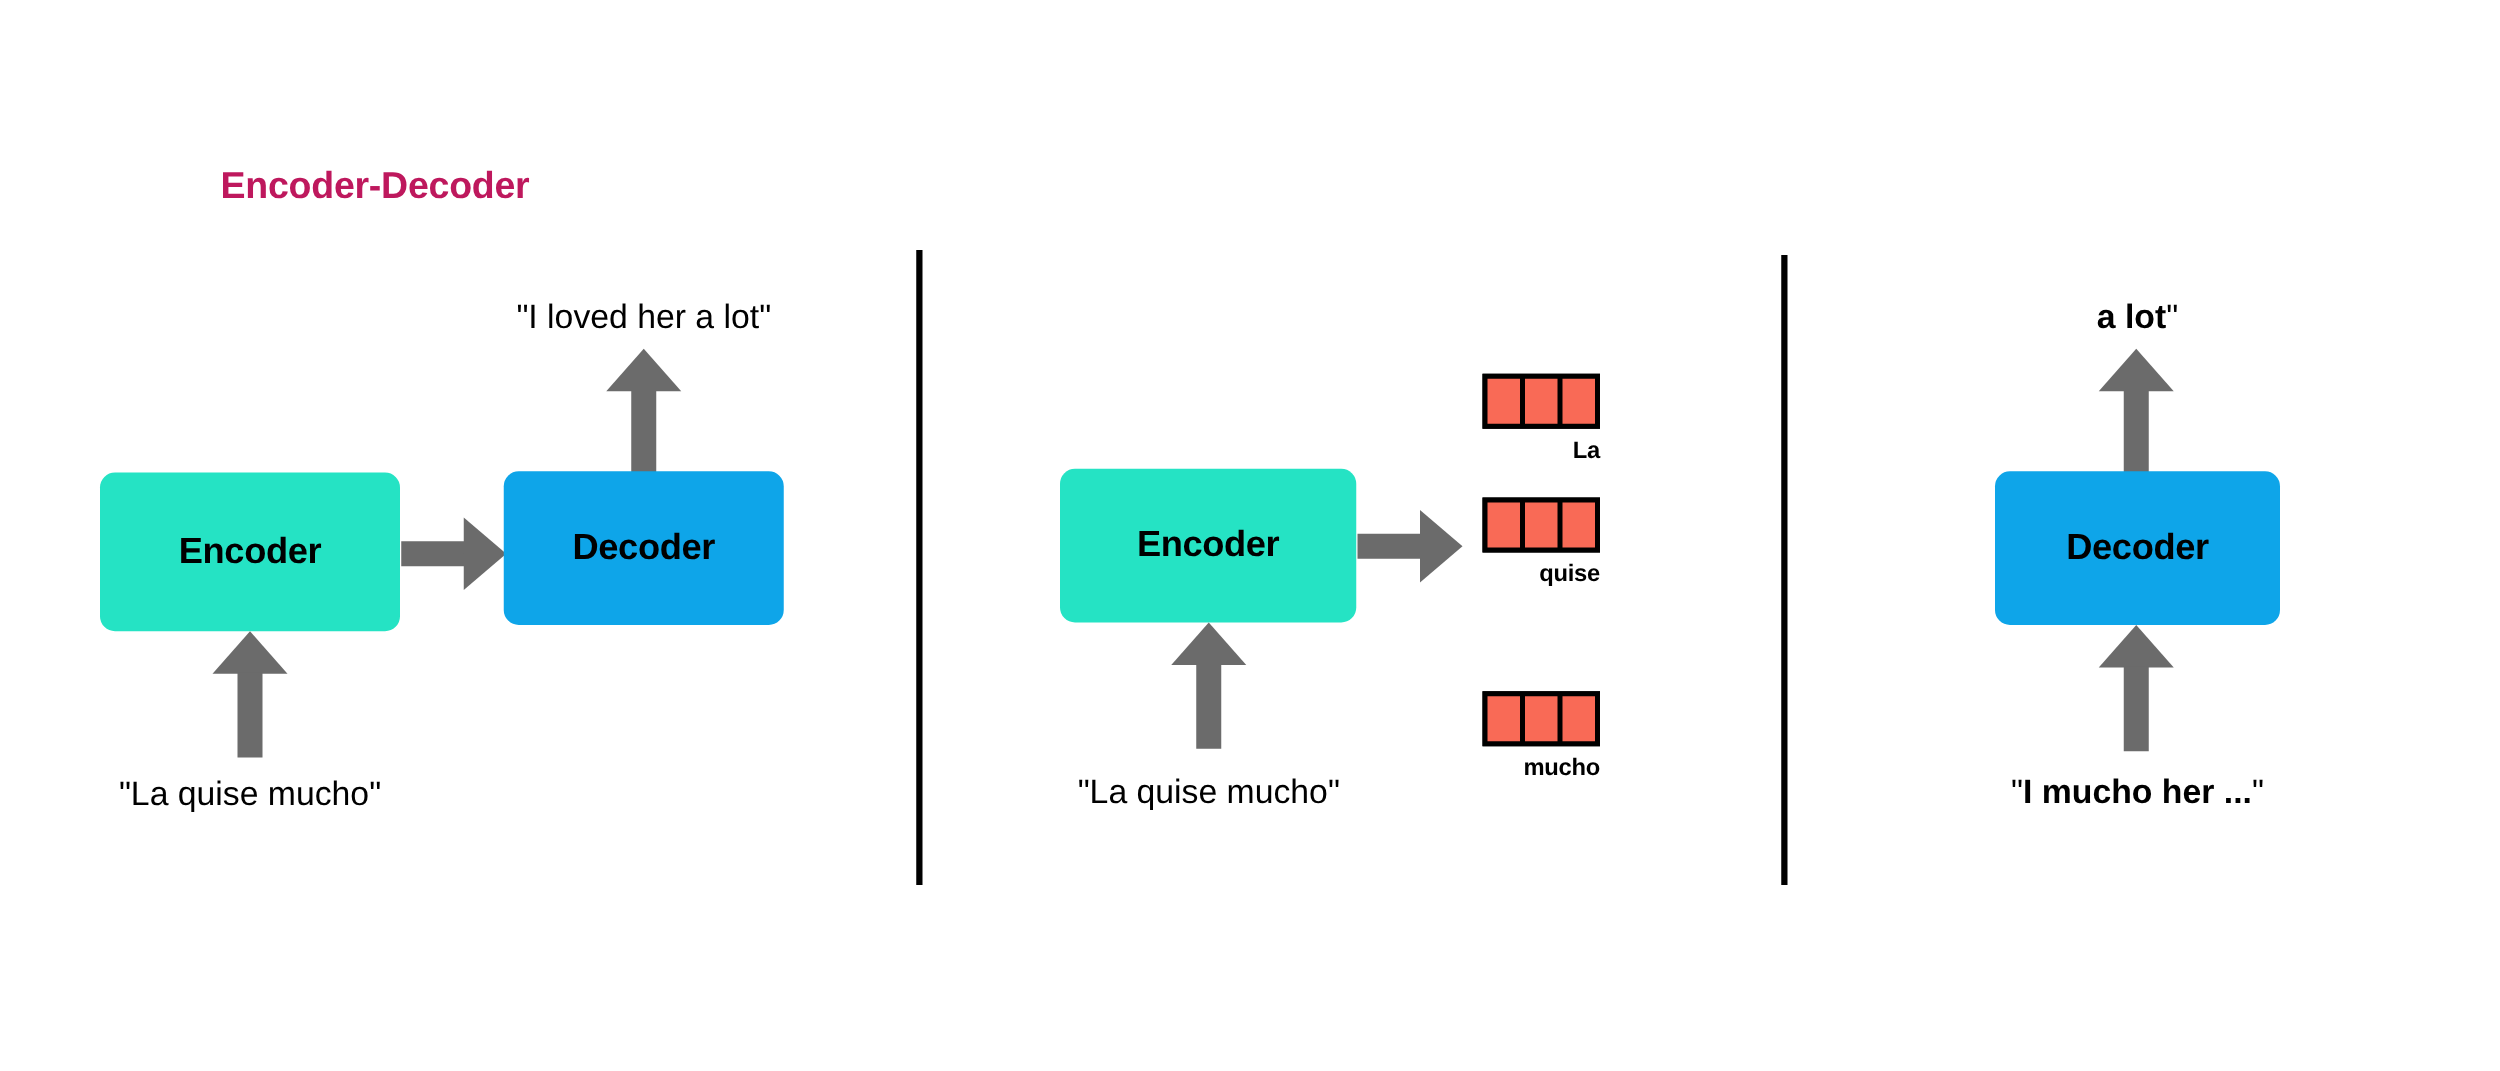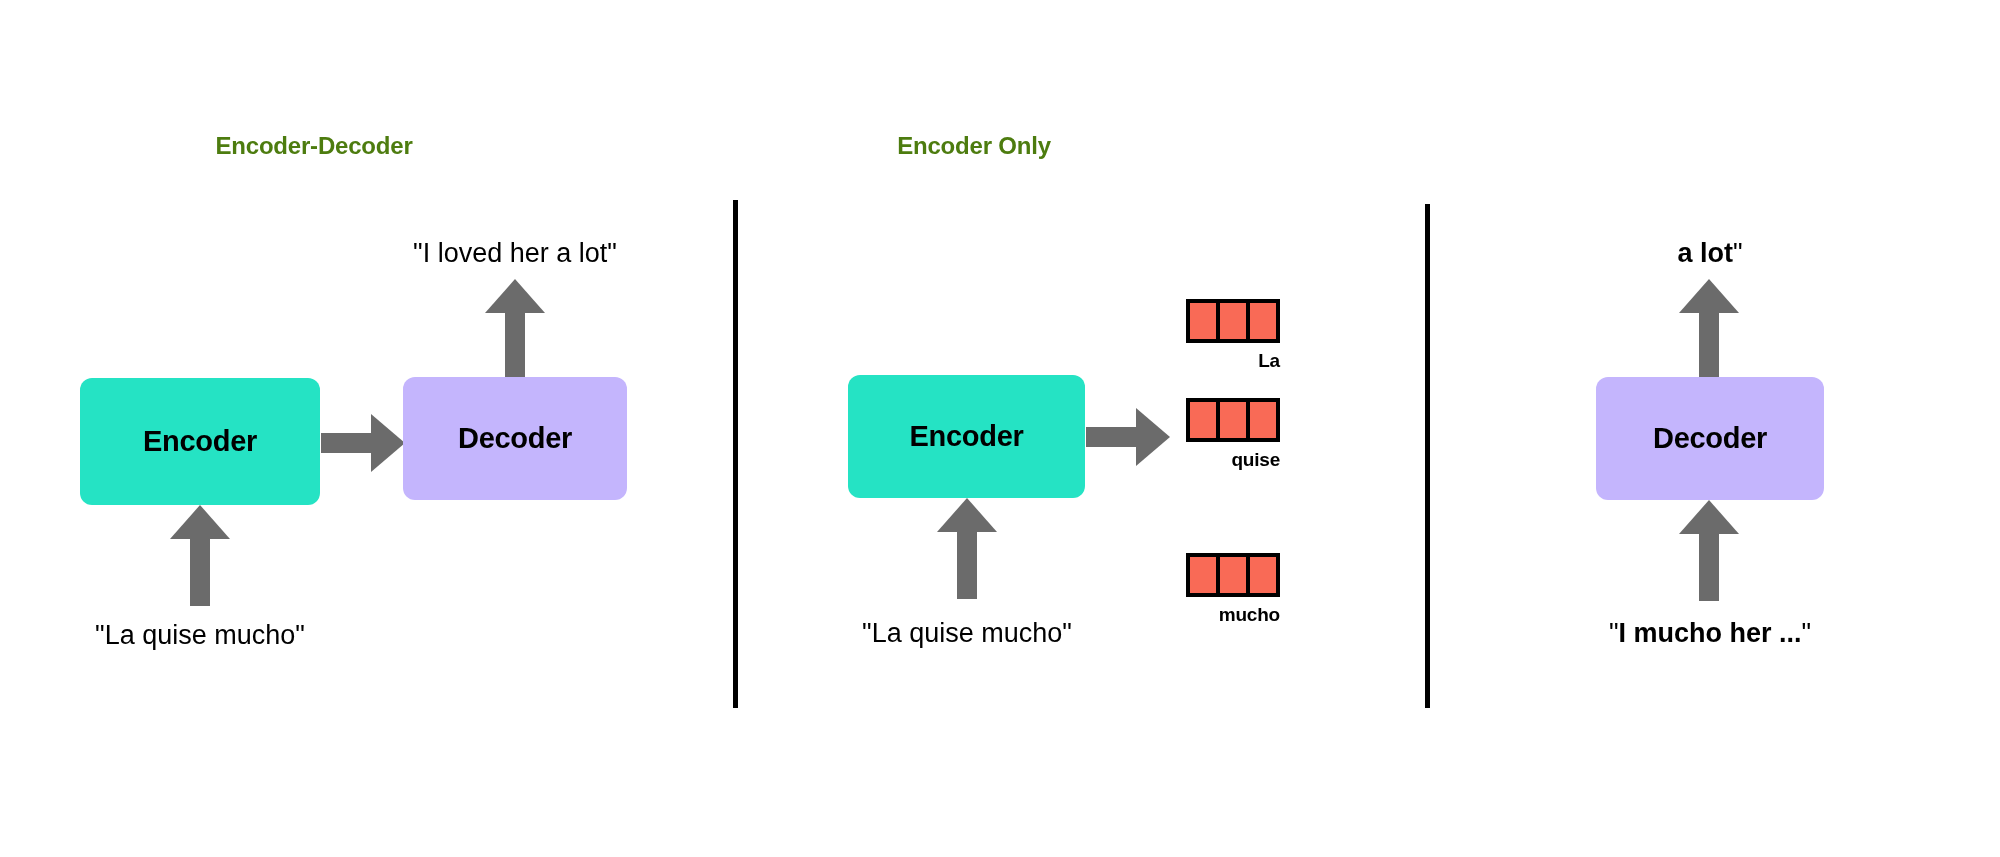--- a/index.html
+++ b/index.html
@@ -16,27 +16,26 @@
     position: relative;
     width: 2000px;
     height: 857px;
     background: #ffffff;
     overflow: hidden;
   }
 
   
   .panel-title {
     position: absolute;
-    font-size: 24px;
+    font-size: 30px;
     font-weight: bold;
     letter-spacing: -0.2px;
     text-align: center;
     white-space: nowrap;
-    color: #4d7c0f;
-    margin-left: 14px;
+    color: #be185d;
   }
 
   
   .divider {
     position: absolute;
     width: 5px;
     background: #000000;
   }
 
   
@@ -45,21 +44,21 @@
     border-radius: 12px;
     display: flex;
     align-items: center;
     justify-content: center;
     font-size: 29px;
     font-weight: bold;
     color: #000000;
     letter-spacing: -0.3px;
   }
   .module-box.encoder { background: #25E3C4; }
-  .module-box.decoder { background: #c4b5fd; text-align: center; }
+  .module-box.decoder { background: #0ea5e9; text-align: center; }
 
   
   .caption {
     position: absolute;
     font-size: 27px;
     white-space: nowrap;
     color: #000;
     font-weight: normal;
   }
   .caption.centered { transform: translateX(-50%); }
@@ -153,21 +152,20 @@
 
   <div class="arrow-up" style="left:170px; top:505px; width:60px; height:100px;">
     <div class="head"></div>
     <div class="shaft" style="top:33px; width:20px; height:68px;"></div>
   </div>
 
   <div class="caption centered" style="left:200px; top:620px;">"La quise mucho"</div>
 
   <div class="divider" style="left:733px; top:200px; height:508px;"></div>
 
-  <div class="panel-title" style="left:760px; top:132px; width:400px;">Encoder Only</div>
 
   <div class="token-group" style="left:1186px; top:299px;">
     <div class="token-block">
       <div class="token-cell"></div>
       <div class="token-cell"></div>
       <div class="token-cell"></div>
     </div>
     <div class="token-label">La</div>
   </div>
 

